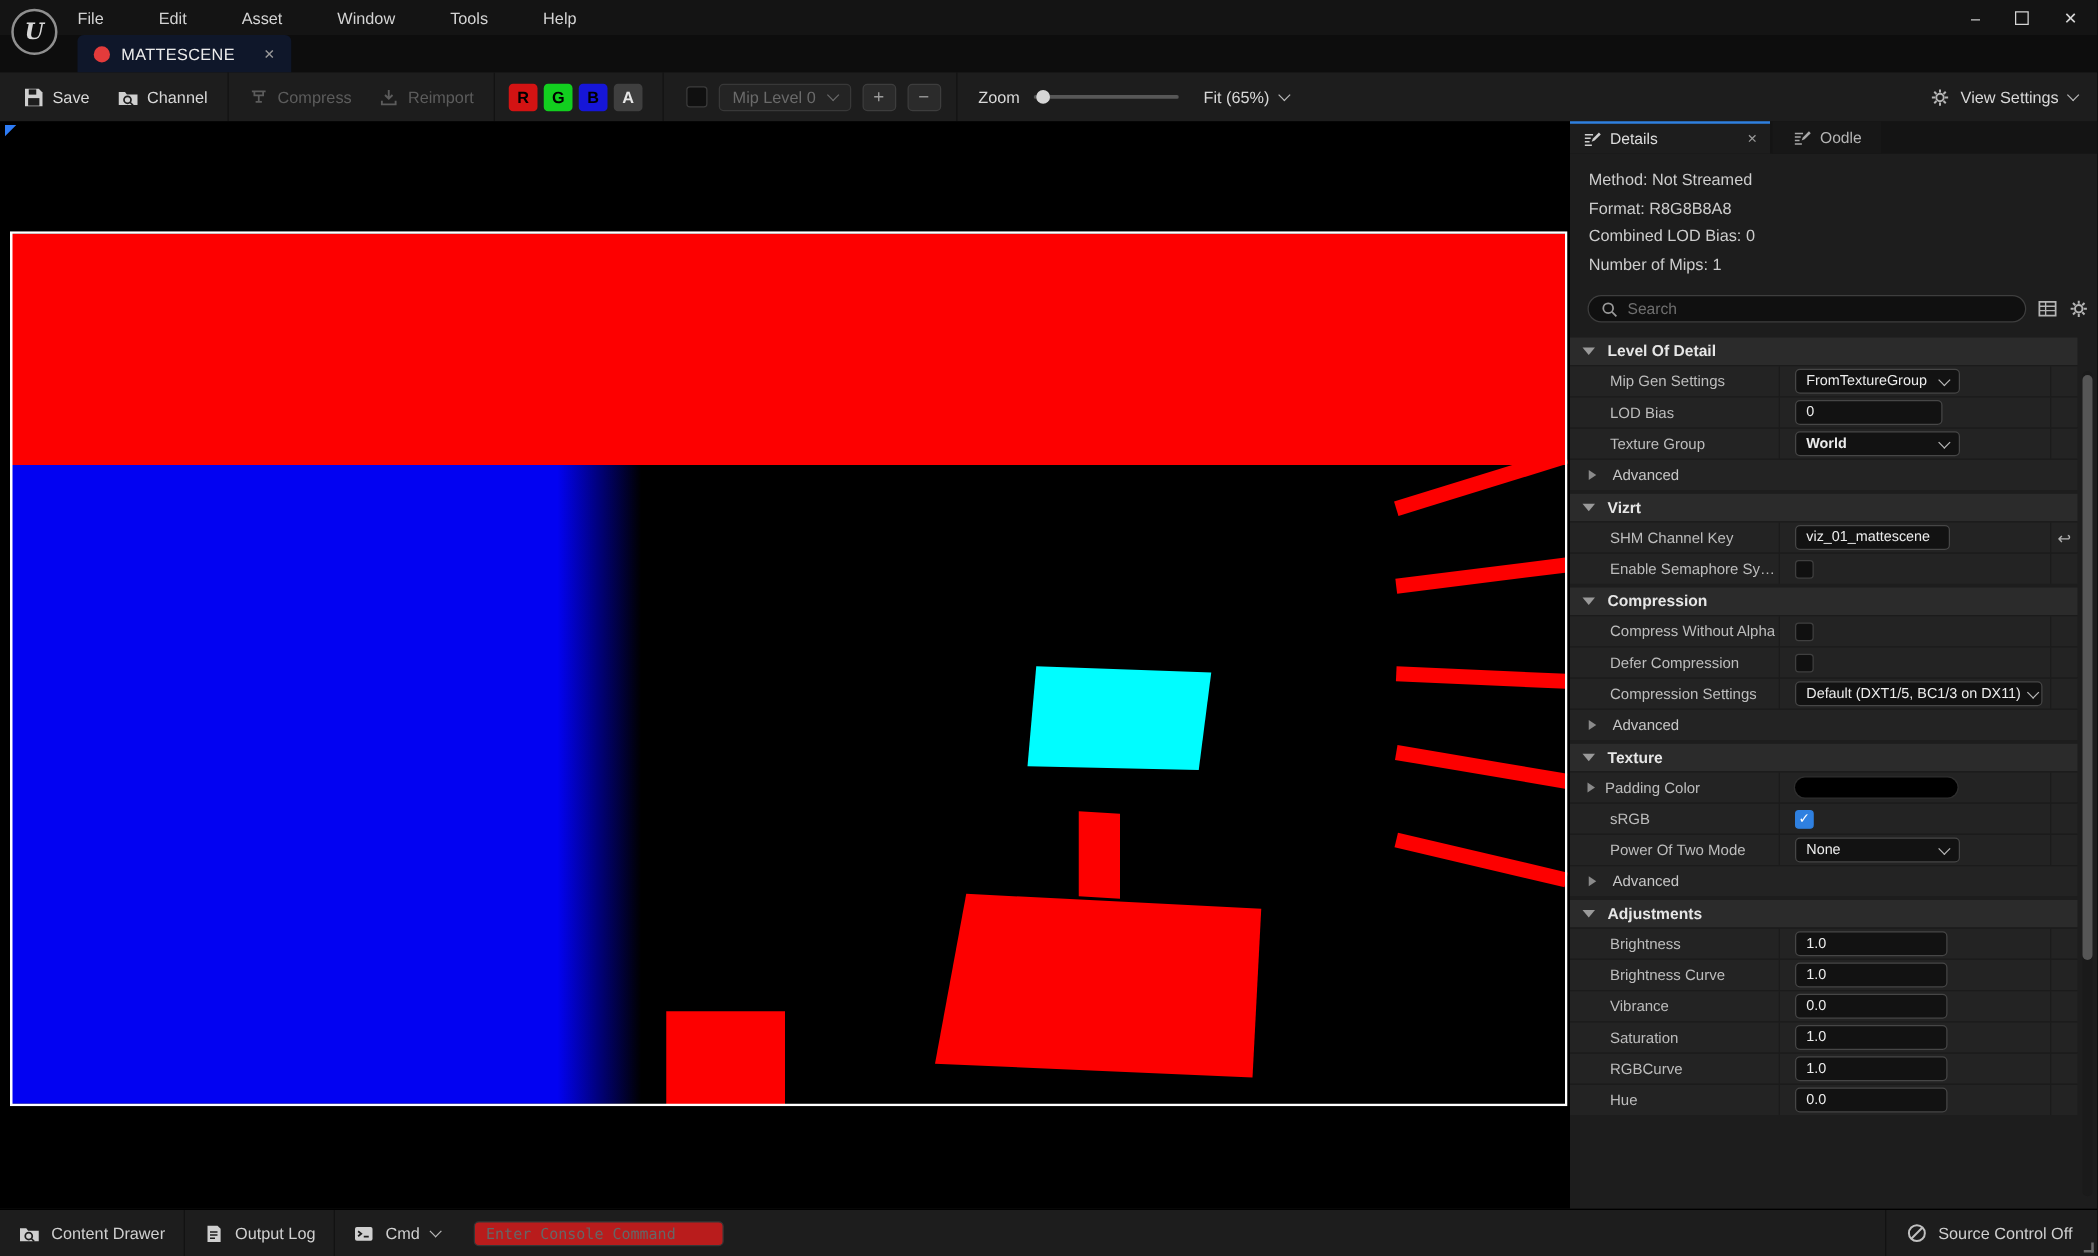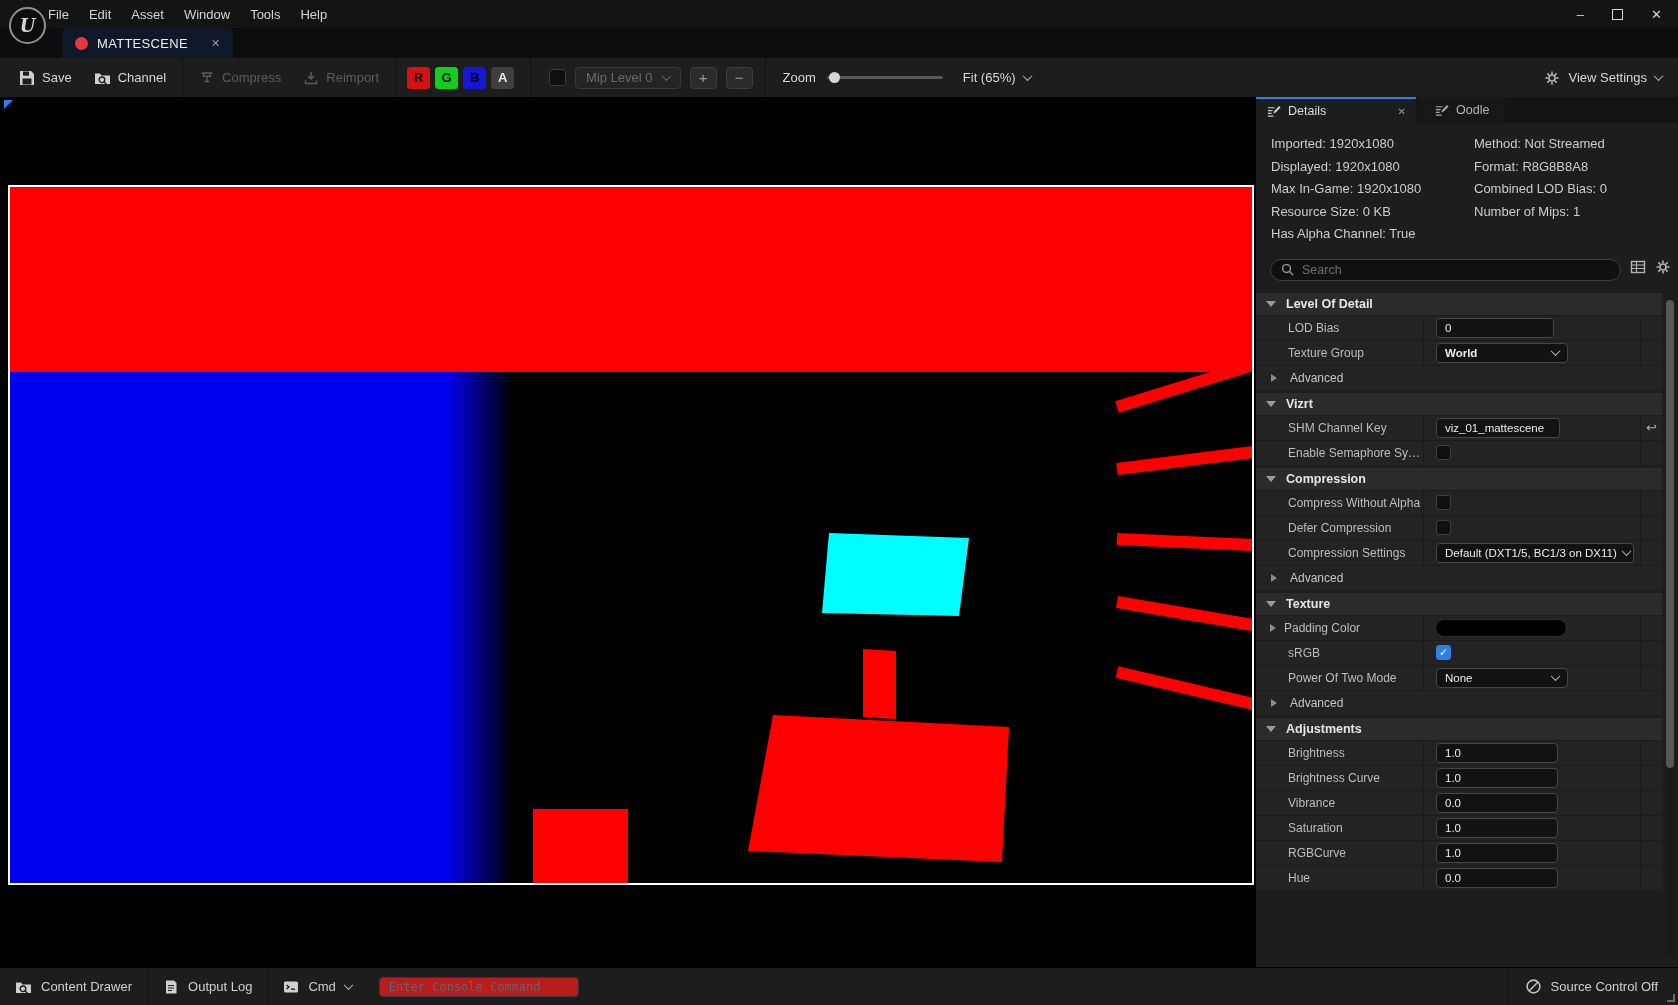--- a/index.html
+++ b/index.html
@@ -6,21 +6,21 @@
   *{box-sizing:border-box; margin:0; padding:0;}
   html,body{width:1678px;height:1005px;overflow:hidden;background:#0a0a0a;}
   body{font-family:"Liberation Sans","DejaVu Sans",sans-serif;-webkit-font-smoothing:antialiased;}
   .app{width:1678px;height:1005px;display:flex;flex-direction:column;background:#141414;position:relative;}
 
   
   .titlebar{height:28px;background:#141414;display:flex;align-items:center;position:relative;z-index:5;}
   .logo{position:absolute;left:9px;top:7px;width:37px;height:37px;border-radius:50%;
         background:#0d0d0d;border:2px solid #8f8f8f;display:flex;align-items:center;justify-content:center;z-index:9;}
   .logo span{font-family:"DejaVu Serif",serif;font-style:italic;font-weight:bold;font-size:18px;color:#d6d6d6;line-height:1;}
-  .menus{margin-left:48px;display:flex;gap:20px;font-size:13px;color:#d4d4d4;}
+  .menus{margin-left:62px;display:flex;gap:44px;font-size:13px;color:#d4d4d4;}
   .menu-item{cursor:default;}
   .win-controls{margin-left:auto;display:flex;align-items:center;gap:28px;margin-right:16px;color:#d6d6d6;}
   .wc{font-size:13px;line-height:1;}
   .wc-max{width:11px;height:11px;border:1.5px solid #d6d6d6;display:inline-block;}
 
   
   .tabstrip{height:30px;background:#0d0d0d;display:flex;align-items:flex-end;}
   .asset-tab{margin-left:62px;height:30px;background:#0f172a;border-radius:5px 5px 0 0;
              display:flex;align-items:center;gap:9px;padding:0 13px;color:#ececec;font-size:13px;letter-spacing:.3px;}
   .tab-dot{width:13px;height:13px;border-radius:50%;}
@@ -58,21 +58,21 @@
   .details-panel{flex:1;background:#1d1d1d;display:flex;flex-direction:column;position:relative;font-size:12.5px;min-width:0;}
   .ptabs{height:26px;background:#141414;display:flex;align-items:stretch;flex:none;}
   .ptab{display:flex;align-items:center;gap:7px;padding:0 10px;color:#dcdcdc;font-size:12.5px;}
   .ptab.active{background:#1d1d1d;border-top:2px solid var(--accent);width:160px;}
   .ptab.inactive{background:#171717;margin-left:2px;color:#b4b4b4;padding:0 16px;}
   .ptab .tclose{margin-left:auto;color:#9a9a9a;font-size:10px;}
   .pinfo{display:flex;padding:13px 0 6px 15px;flex:none;}
   .info-col1{width:203px;}
   .info-col2{flex:1;}
   .info-line{height:22.5px;color:#cdcdcd;font-size:13px;}
-  .searchrow{display:flex;align-items:flex-start;padding:4px 7px 9px 14px;gap:9px;flex:none;}
+  .searchrow{display:flex;align-items:center;padding:4px 7px 9px 14px;gap:9px;flex:none;}
   .searchbox{flex:1;height:22px;border-radius:11px;background:#101010;border:1px solid #3e3e3e;
              display:flex;align-items:center;padding:0 9px;gap:7px;}
   .searchbox input{flex:1;background:transparent;border:none;outline:none;color:#cfcfcf;font-size:12.5px;font-family:inherit;min-width:0;}
   .searchbox input::placeholder{color:#6f6f6f;}
   .panel-icons{display:flex;align-items:center;gap:9px;flex:none;}
   #sections{position:relative;margin-right:16px;}
   .sec-header{height:22px;background:#2b2b2b;display:flex;align-items:center;gap:10px;padding-left:10px;
               margin-top:3px;color:#e6e6e6;font-weight:bold;font-size:12.5px;}
   .tri-down{width:0;height:0;border-left:5px solid transparent;border-right:5px solid transparent;
             border-top:6px solid #9a9a9a;display:inline-block;flex:none;}
@@ -265,27 +265,20 @@
             <svg width="15" height="15" viewBox="0 0 16 16">
                 <path d="M2 4 h7 M2 7 h5 M2 10 h4 M2 13 h6" stroke="#a8a8a8" stroke-width="1.3"></path>
                 <path d="M14.6 2.2 l-6.4 6.4 -1.2 3.1 3.1-1.2 6.4-6.4 z" fill="#a8a8a8" transform="scale(0.82) translate(2.5,0.5)"></path>
               </svg>
           </span>
           <span>Oodle</span>
         </div>
       </div>
 
       <div class="pinfo">
-        <div class="info-col1" id="info_left">
-            <div class="info-line">Imported: 1920x1080</div>
-            <div class="info-line">Displayed: 1920x1080</div>
-            <div class="info-line">Max In-Game: 1920x1080</div>
-            <div class="info-line">Resource Size: 0 KB</div>
-            <div class="info-line">Has Alpha Channel: True</div>
-          </div>
         <div class="info-col2" id="info_right">
             <div class="info-line">Method: Not Streamed</div>
             <div class="info-line">Format: R8G8B8A8</div>
             <div class="info-line">Combined LOD Bias: 0</div>
             <div class="info-line">Number of Mips: 1</div>
           </div>
       </div>
 
       <div class="searchrow">
         <div class="searchbox">
@@ -313,20 +306,32 @@
         </div>
       </div>
 
       <div id="sections">
           <div class="sec-header">
             <span class="tri-down"></span>
             <span>Level Of Detail</span>
           </div>
           <div class="prow">
             <div class="plc">
+              <span class="plabel">Mip Gen Settings</span>
+            </div>
+            <div class="pvc">
+              <div class="dd" style="width: 132px;">
+                <span>FromTextureGroup</span>
+                <span class="chev"></span>
+              </div>
+            </div>
+            <div class="pg"></div>
+          </div>
+          <div class="prow">
+            <div class="plc">
               <span class="plabel">LOD Bias</span>
             </div>
             <div class="pvc">
               <div class="tin" style="width: 118px;">
                 <span>0</span>
               </div>
             </div>
             <div class="pg"></div>
           </div>
           <div class="prow">

